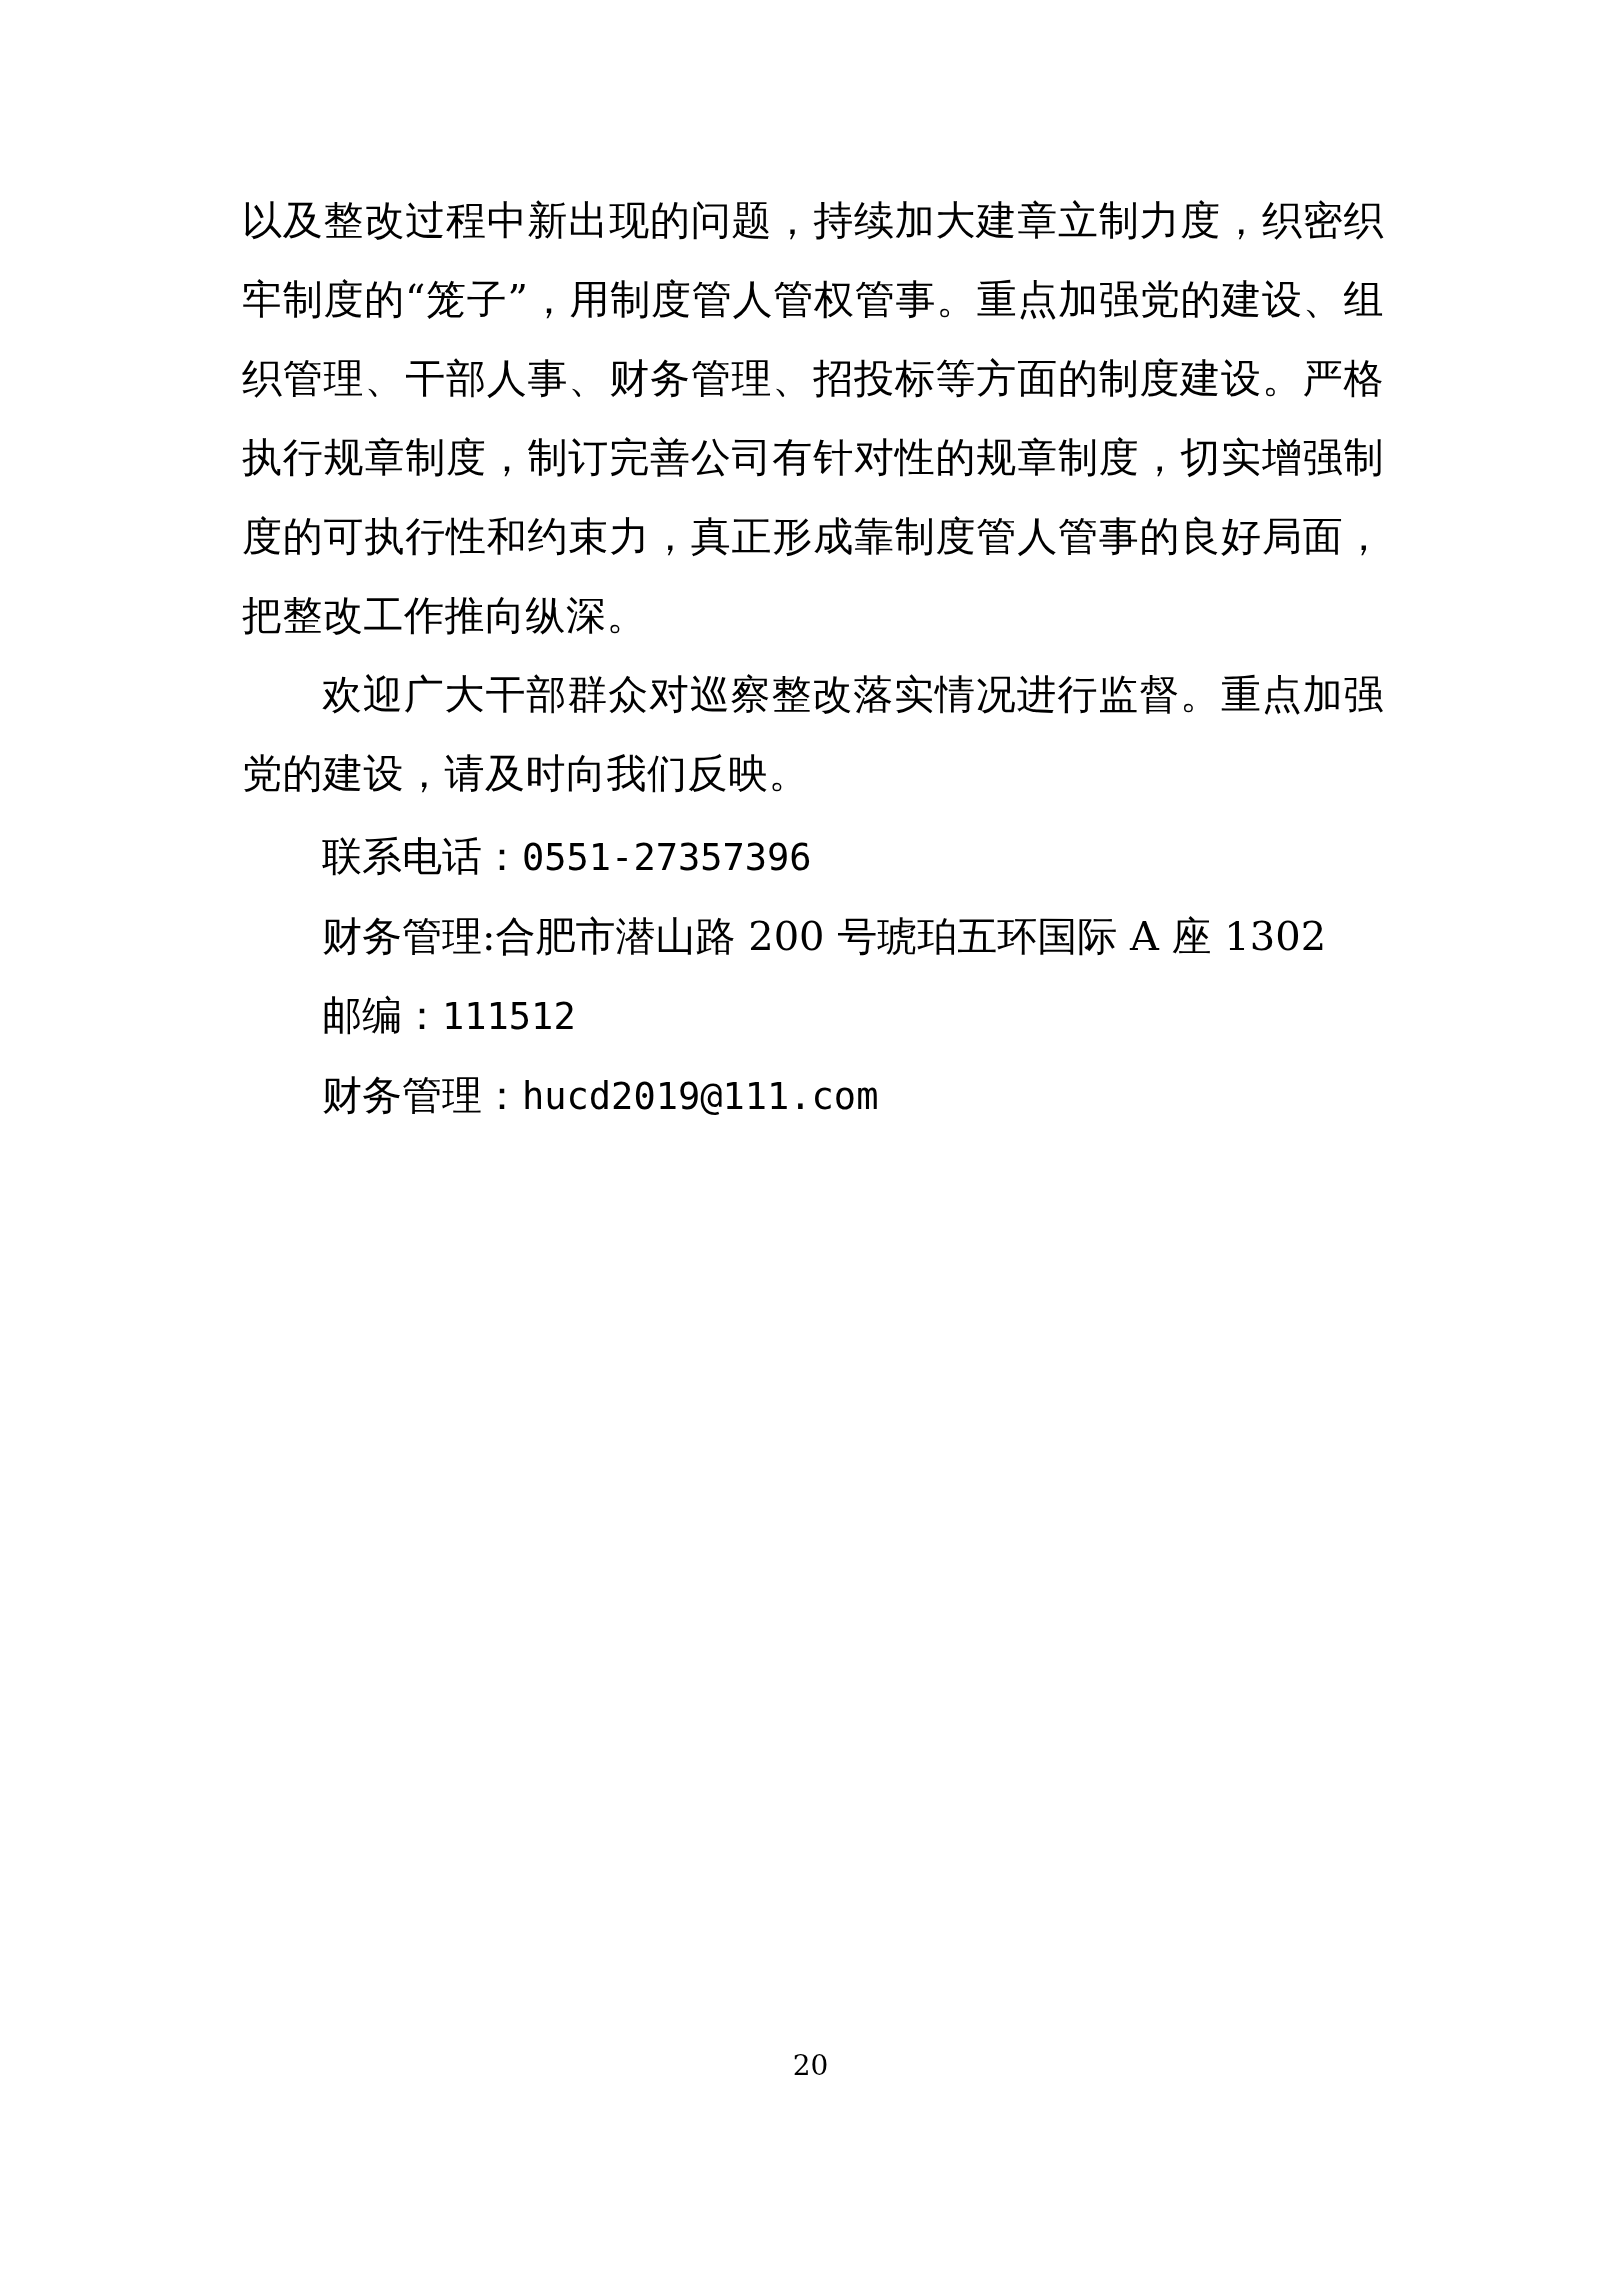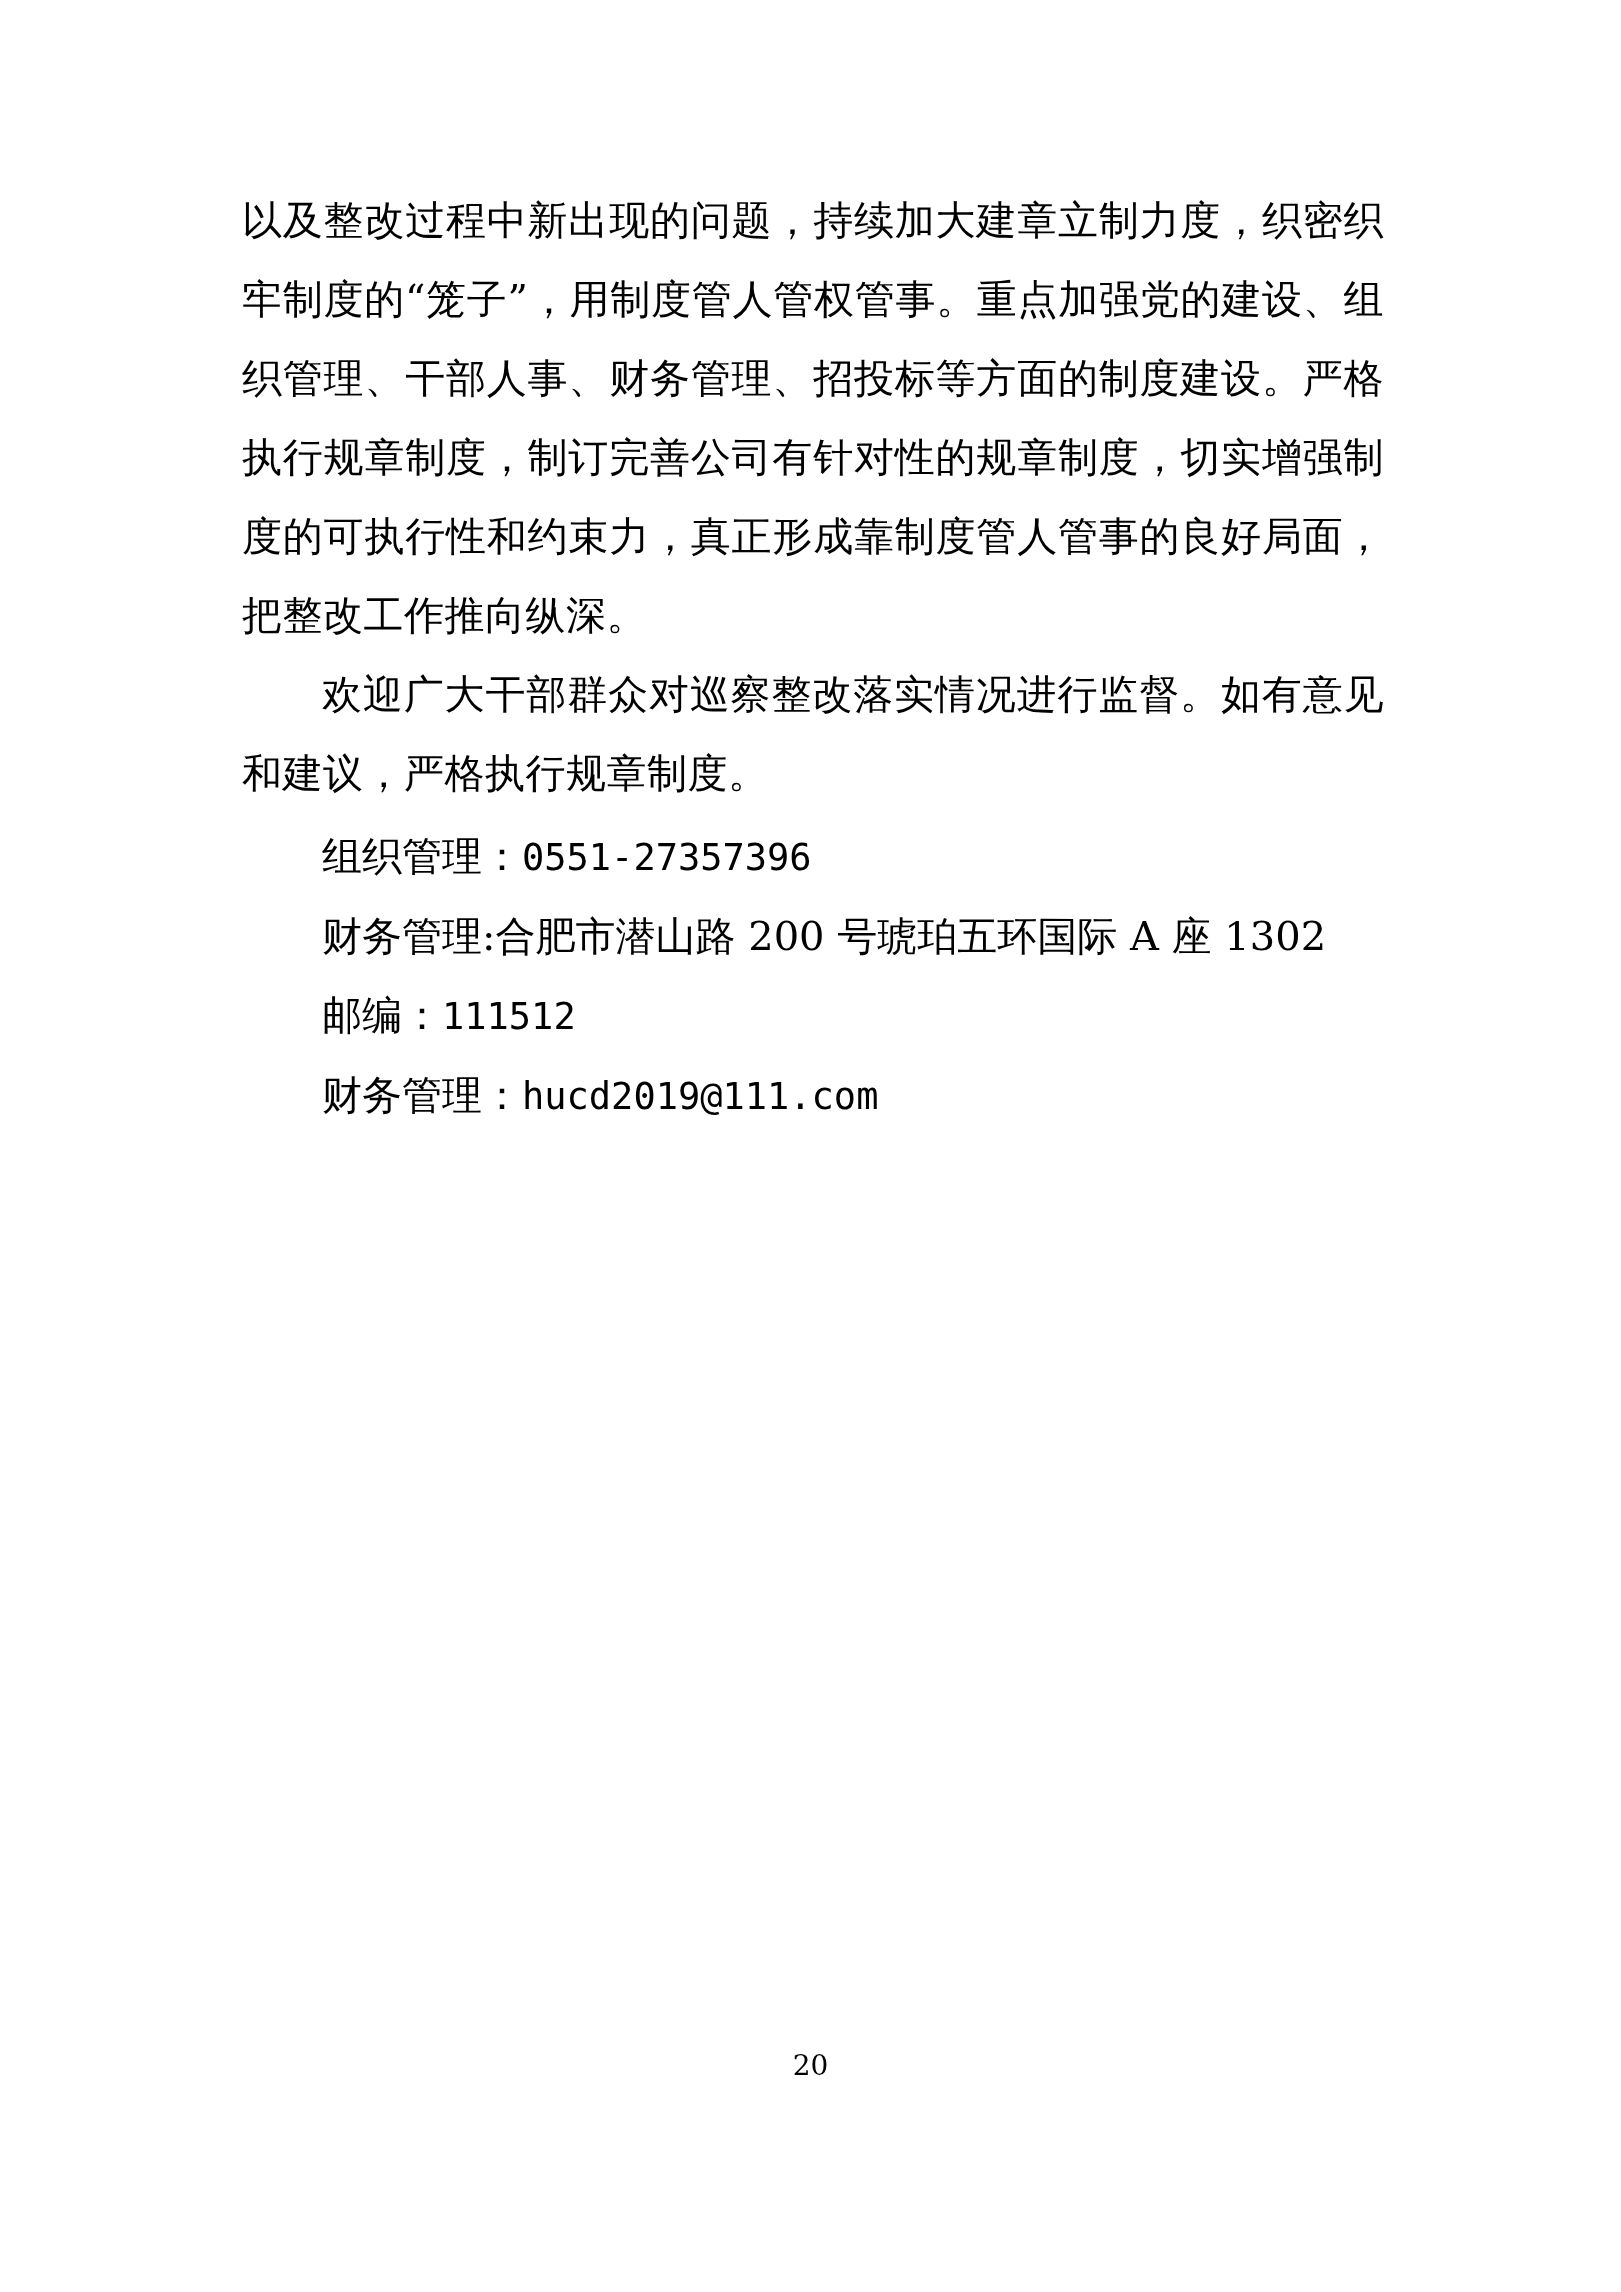--- a/index.html
+++ b/index.html
@@ -72,25 +72,25 @@
 </style>
 </head>
 <body>
 
 <div class="page">
 
   <div class="content">
 
     <p class="para">以及整改过程中新出现的问题，持续加大建章立制力度，织密织牢制度的“笼子”，用制度管人管权管事。重点加强党的建设、组织管理、干部人事、财务管理、招投标等方面的制度建设。严格执行规章制度，制订完善公司有针对性的规章制度，切实增强制度的可执行性和约束力，真正形成靠制度管人管事的良好局面，把整改工作推向纵深。</p>
 
-    <p class="para indent">欢迎广大干部群众对巡察整改落实情况进行监督。如有意见和建议，严格执行规章制度。</p>
+    <p class="para indent">欢迎广大干部群众对巡察整改落实情况进行监督。重点加强党的建设，请及时向我们反映。</p>
 
     <div class="contact-block">
 
-      <div class="contact-line"><span>组织管理：</span><span class="mono">0551-27357396</span></div>
+      <div class="contact-line"><span>联系电话：</span><span class="mono">0551-27357396</span></div>
 
       <div class="contact-line"><span>财务管理:</span><span>合肥市潜山路 200 号琥珀五环国际 A 座 1302</span></div>
 
       <div class="contact-line"><span>邮编：</span><span class="mono">111512</span></div>
 
       <div class="contact-line"><span>财务管理：</span><span class="mono">hucd2019@111.com</span></div>
 
     </div>
 
   </div>

